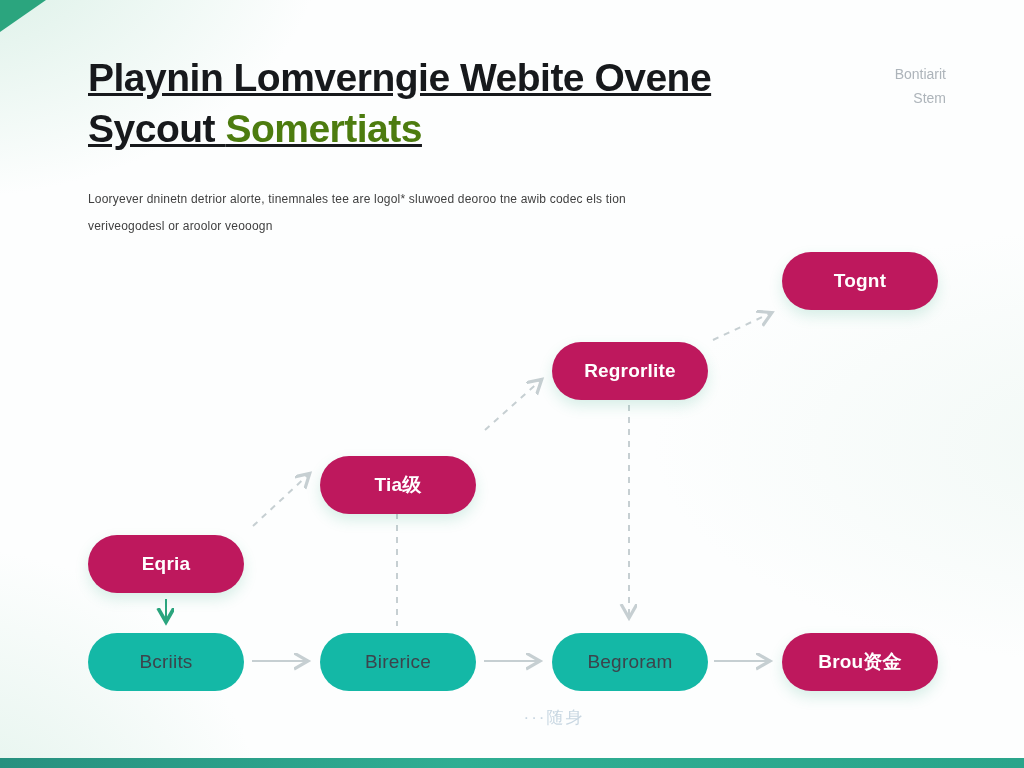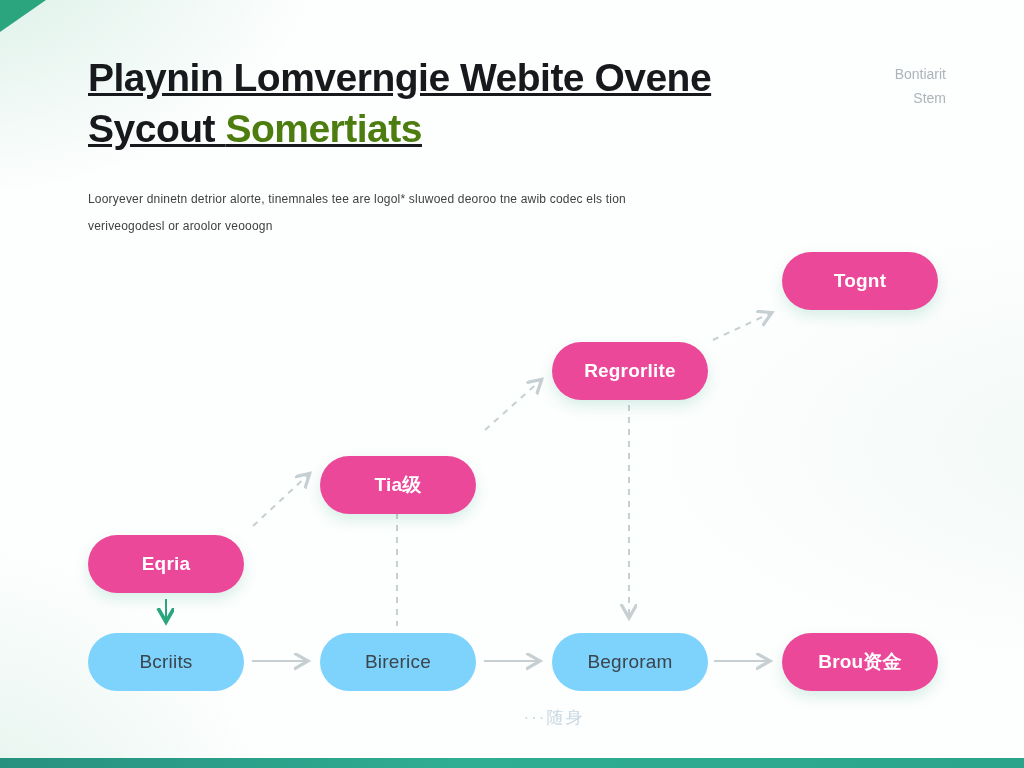--- a/index.html
+++ b/index.html
@@ -39,25 +39,25 @@
   }
 
   .flow { position: absolute; inset: 0; }
 
   .node {
     position: absolute; width: 156px; height: 58px; border-radius: 29px;
     display: flex; align-items: center; justify-content: center;
     font-size: 19px; letter-spacing: 0.2px;
   }
   .node.solid {
-    background: #ec4899; color: #ffffff; font-weight: 700;
+    background: #be185d; color: #ffffff; font-weight: 700;
     box-shadow: 0 6px 14px rgba(43,165,126,0.18);
   }
   .node.pale {
-    background: #7dd3fc; color: #3c444c; font-weight: 500;
+    background: #14b8a6; color: #3c444c; font-weight: 500;
   }
 
   .arrows { position: absolute; inset: 0; pointer-events: none; }
 
   .watermark {
     position: absolute; left: 50%; top: 706px; transform: translateX(-50%);
     color: #9db7cb; opacity: 0.55; font-size: 17px; letter-spacing: 2px;
     white-space: nowrap;
     margin-left: 42px;
   }

